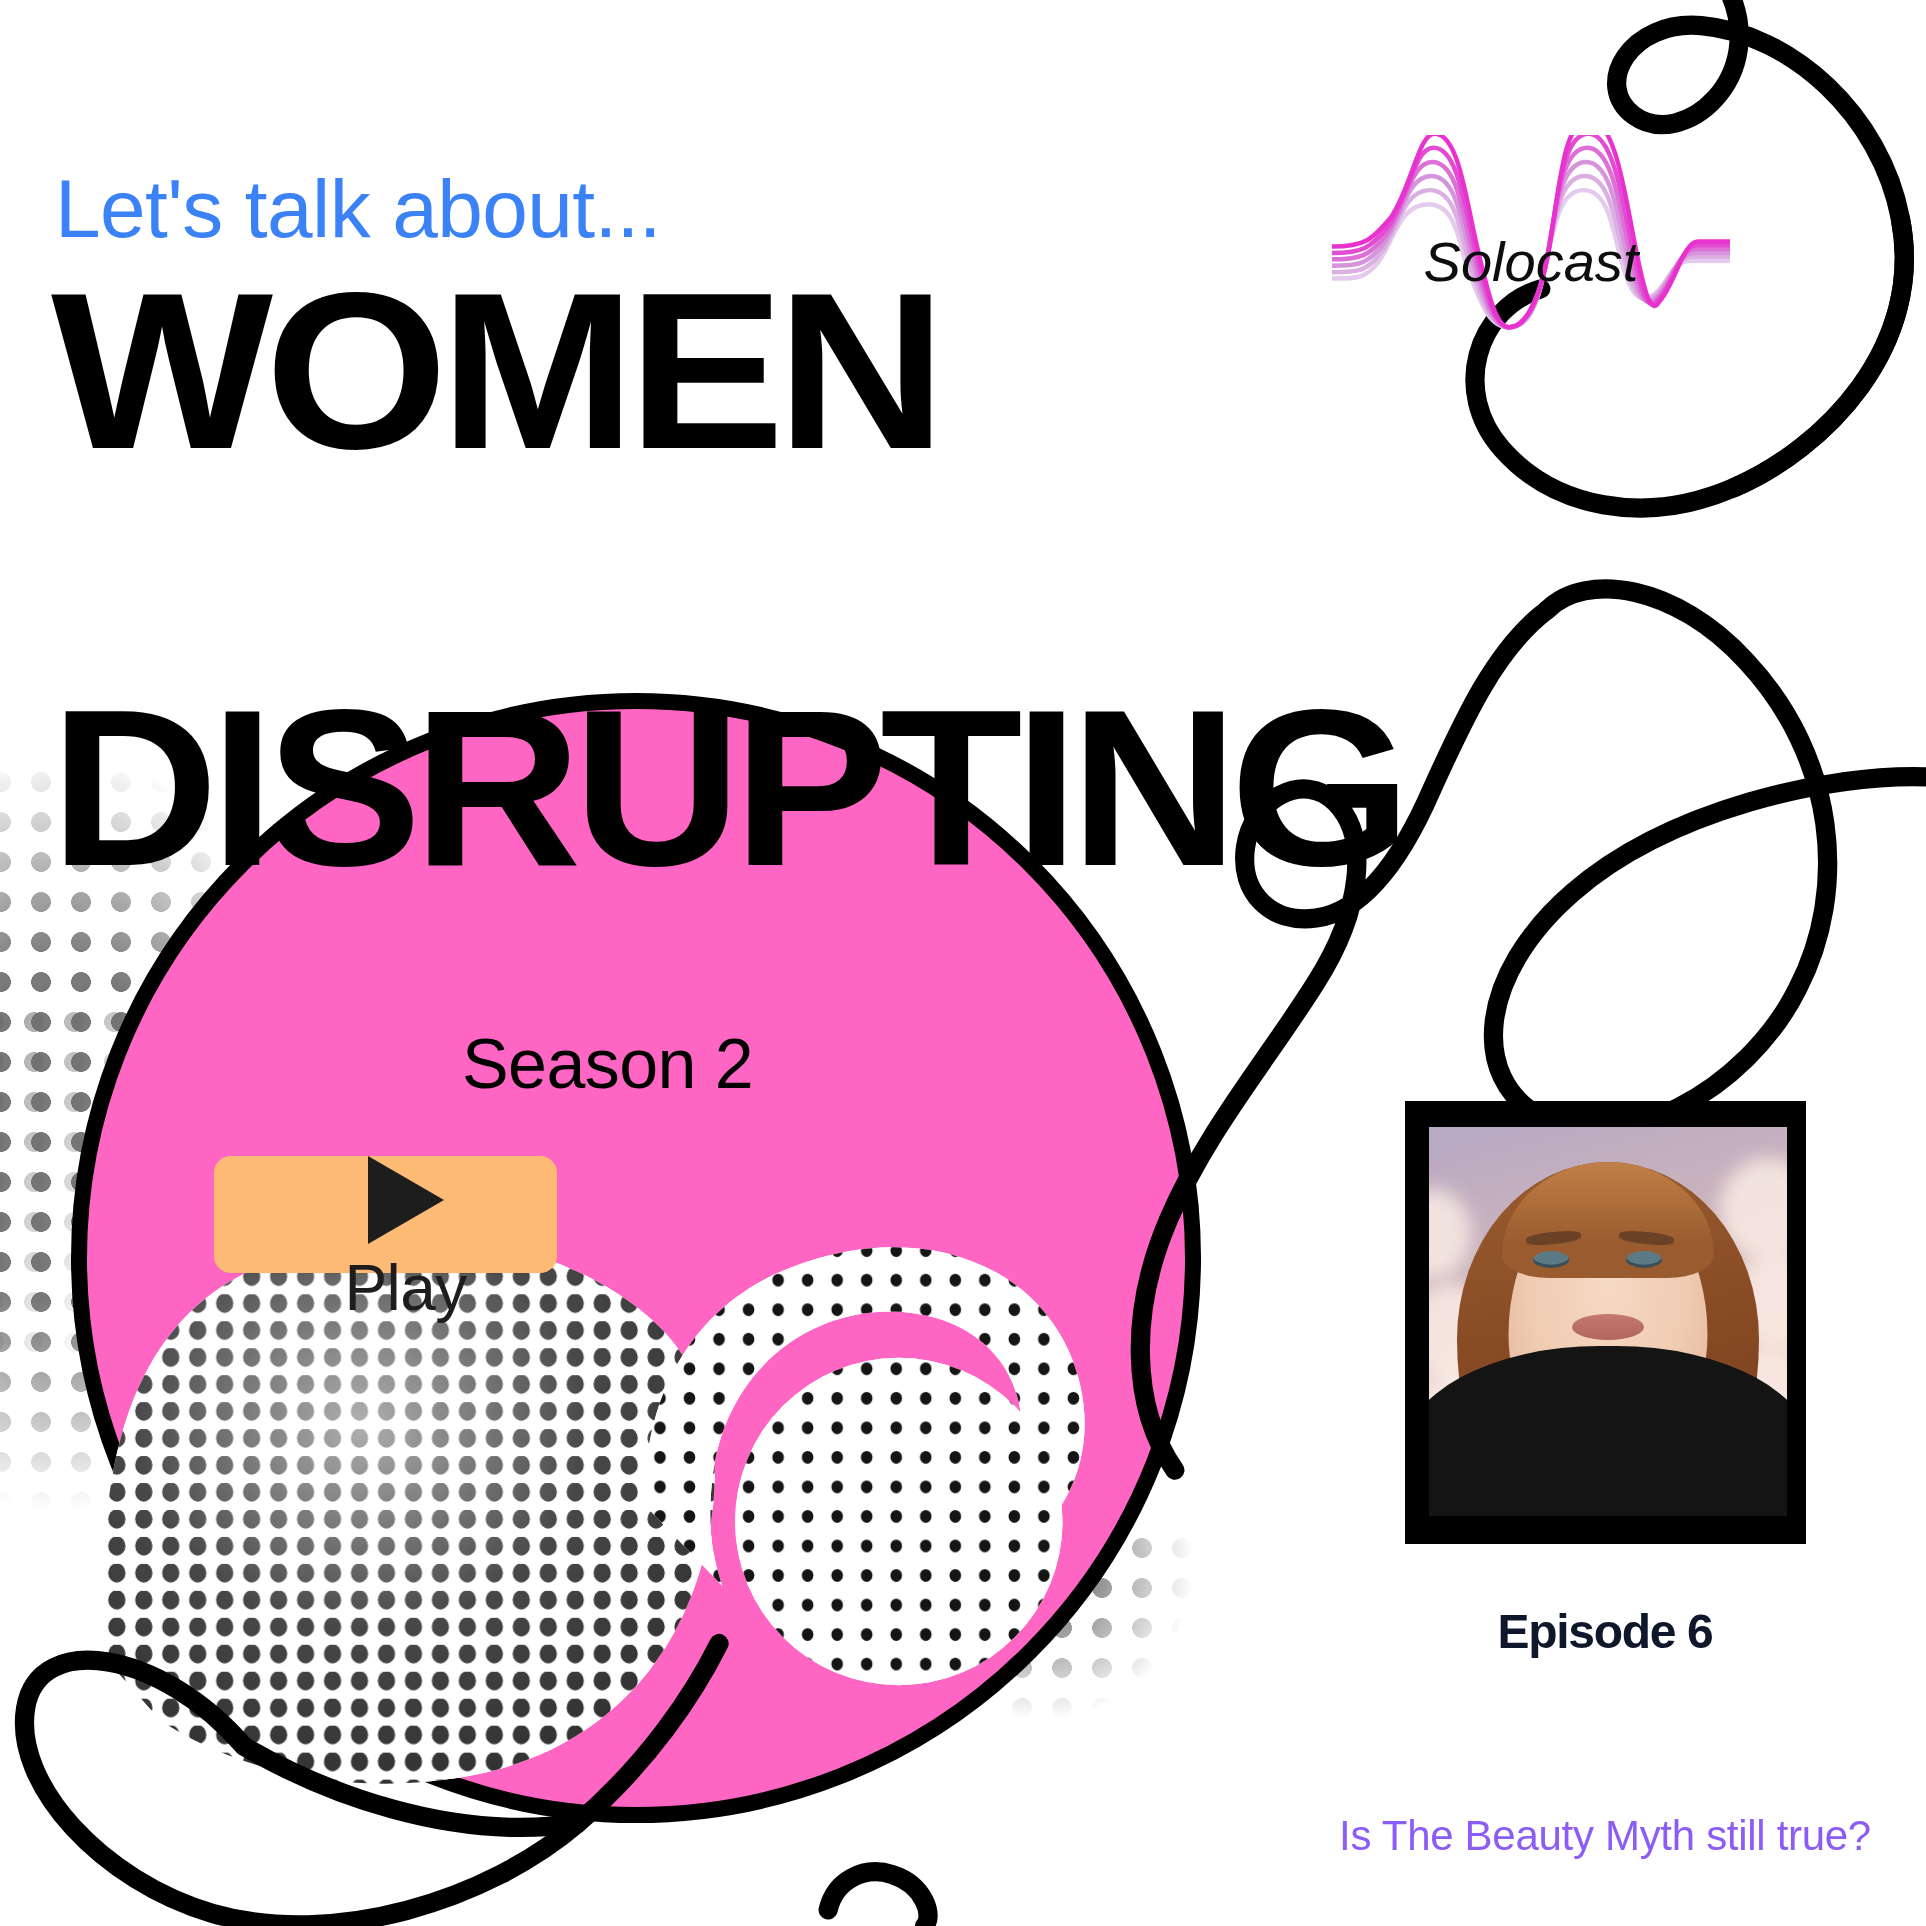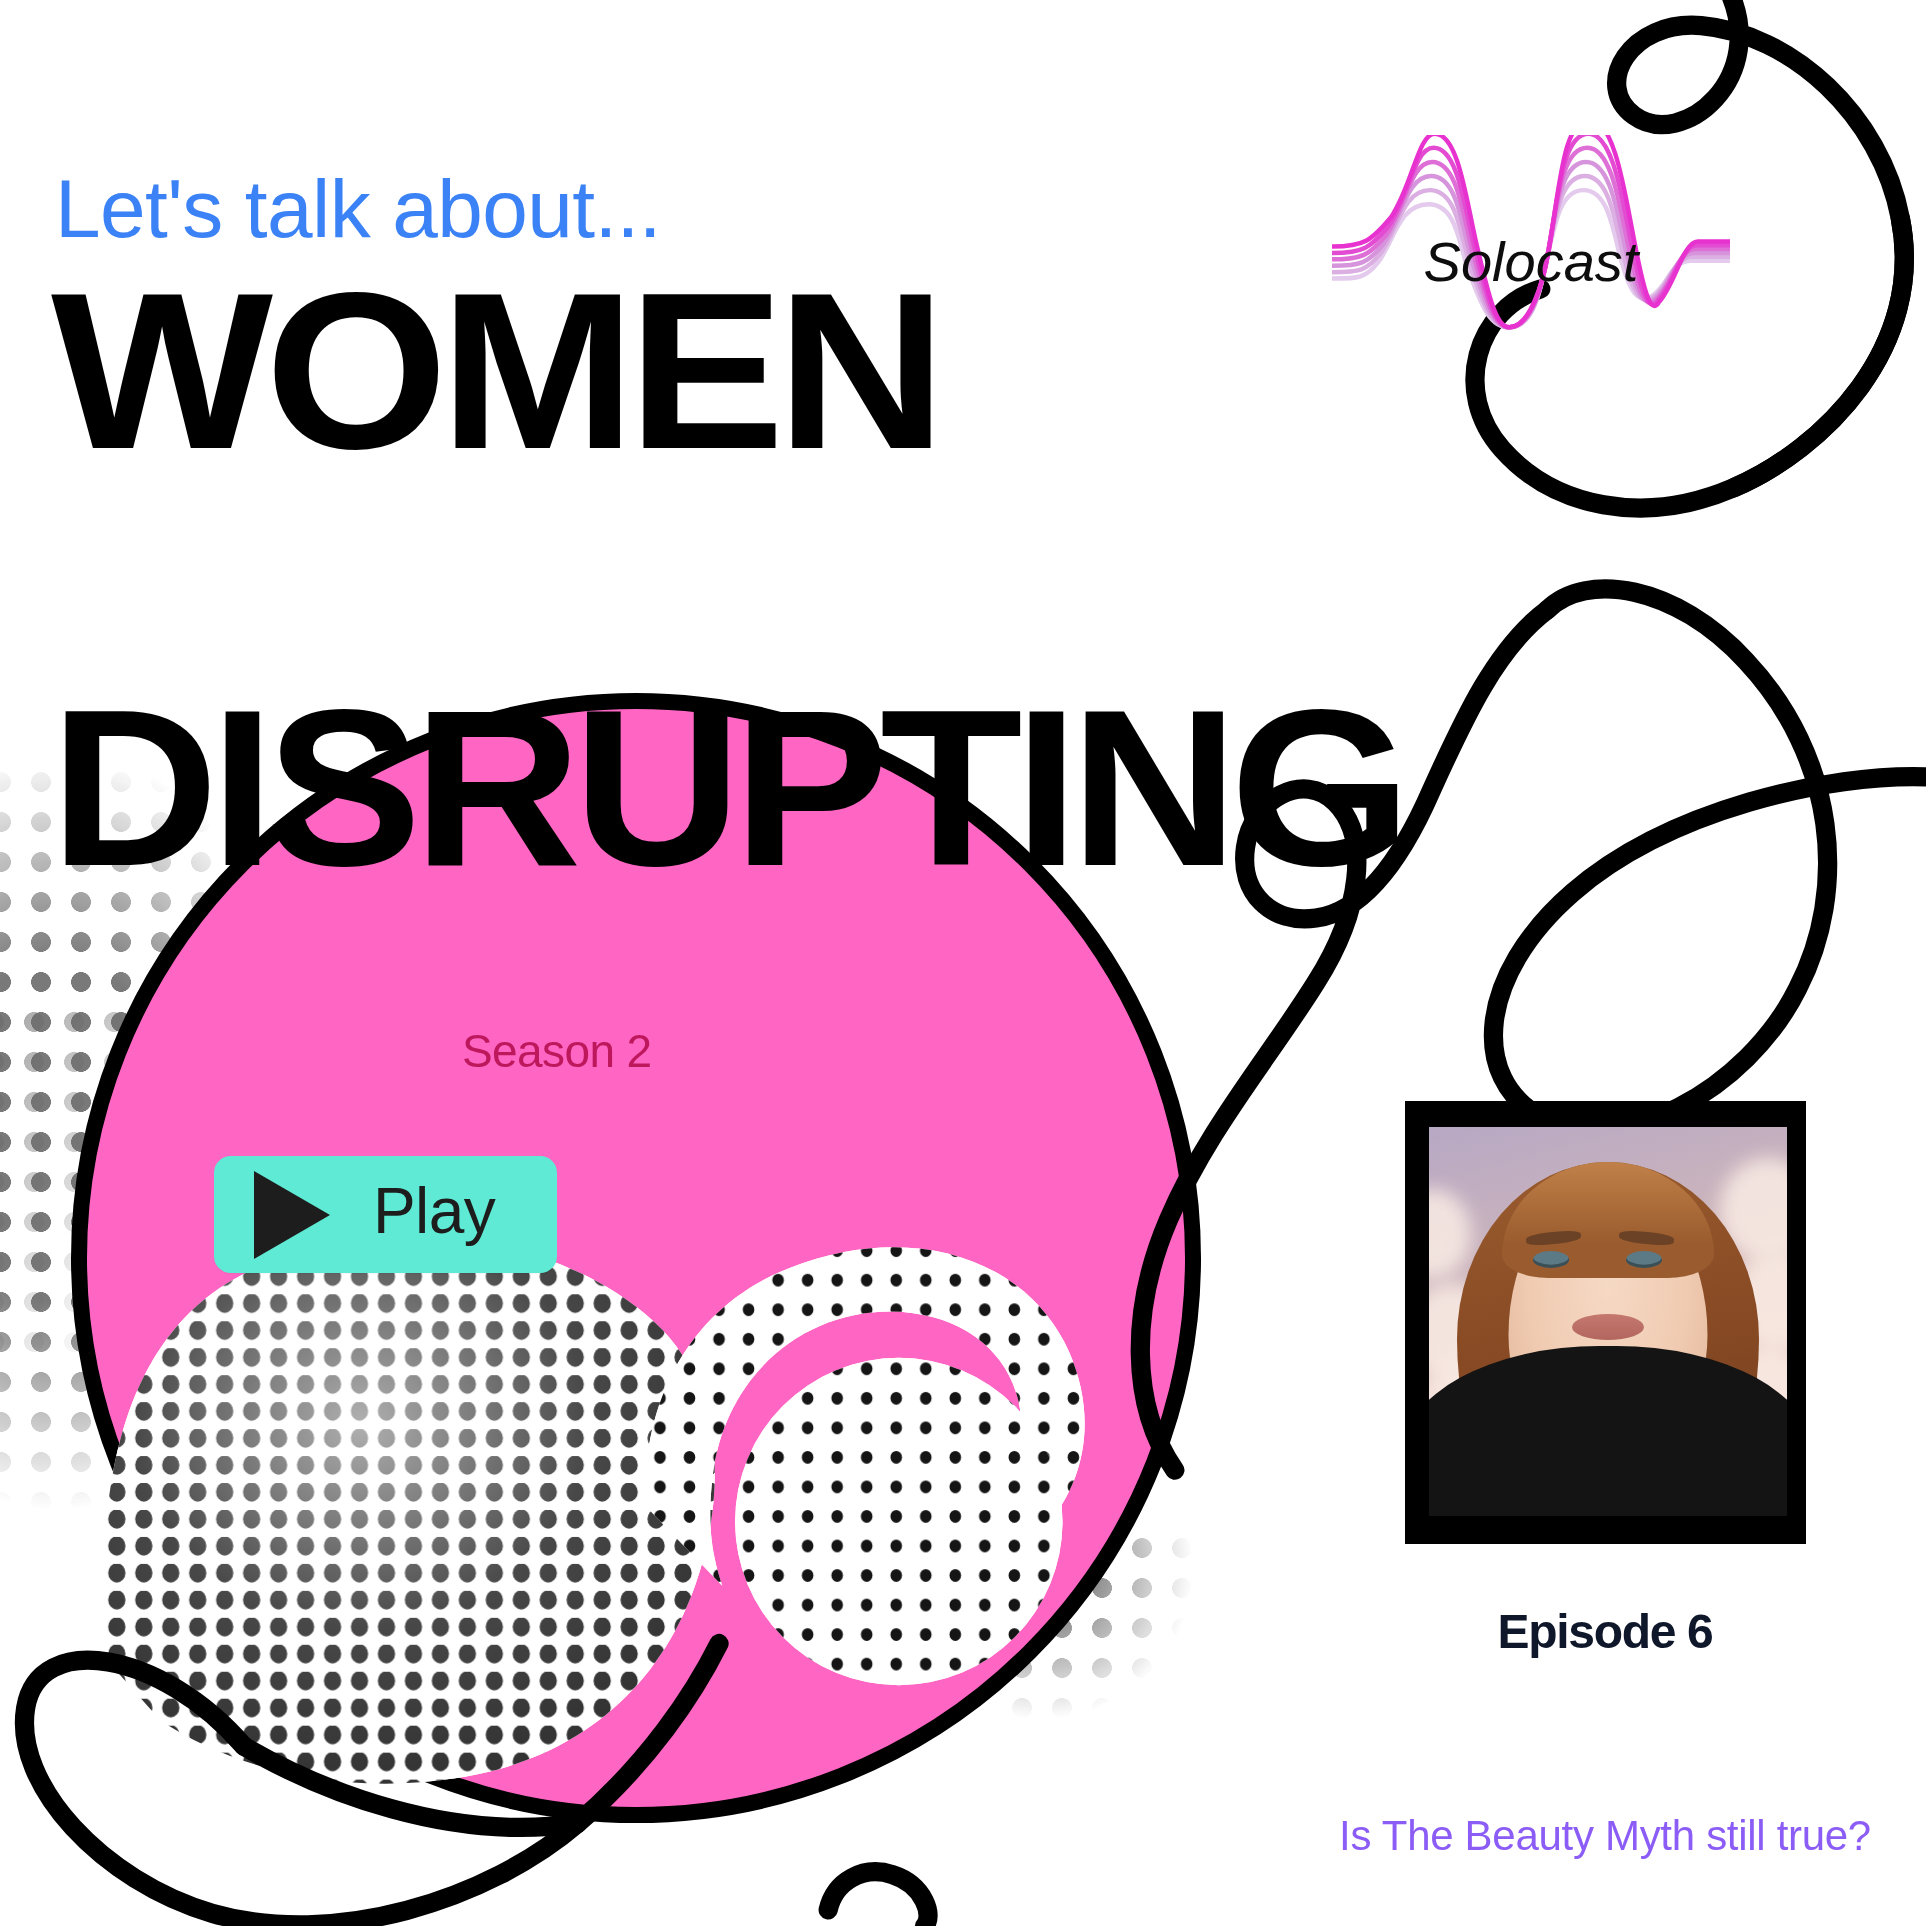--- a/index.html
+++ b/index.html
@@ -71,33 +71,34 @@
   .word-disrupting{
     position:absolute; left:50px; top:693px;
     font-size:222px; font-weight:700;
     letter-spacing:-8.3px;
     color:#000; line-height:.86;
     transform:scaleX(1.052); transform-origin:left center;
     white-space:nowrap;
   }
   .season{
     position:absolute; left:462px; top:1024px;
-    font-size:46px; font-weight:400; color:#be185d;
+    font-size:70px; font-weight:400; color:#000000;
     letter-spacing:-0.6px; white-space:nowrap;
   }
 
   
   .play-btn{
     position:absolute; left:214px; top:1156px;
     width:343px; height:117px;
-    background:#5eead4;
+    background:#fdba74;
     border-radius:16.7px;
-    display:flex; align-items:center; gap:43px;
+    display:flex; align-items:center; gap:16px;
     padding-left:40px;
     box-shadow:0 1.3px 0 rgba(0,0,0,.04);
+    flex-direction:column;
   }
   .play-tri{
     width:0;height:0;
     border-left:76px solid #1d1d1d;
     border-top:44px solid transparent;
     border-bottom:44px solid transparent;
   }
   .play-label{
     font-size:64px; font-weight:400; color:#1d1d1d;
     letter-spacing:-0.6px; line-height:1;

